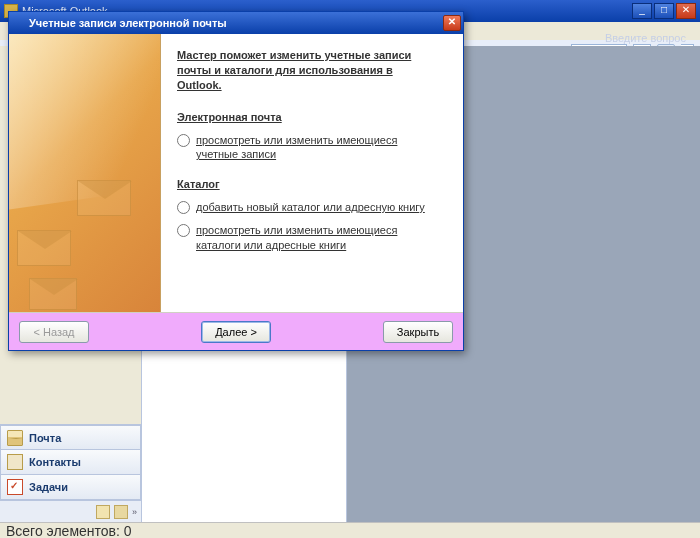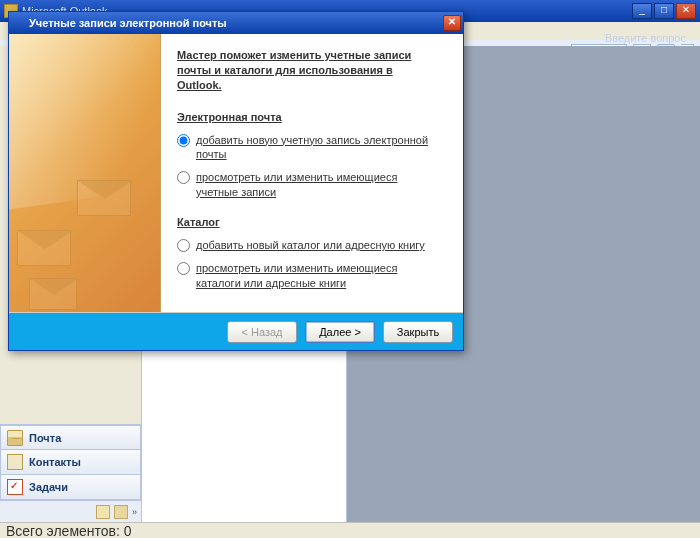--- a/index.html
+++ b/index.html
@@ -64,21 +64,21 @@
   .dlg-graphic .seam{position:absolute;right:0;top:0;width:1px;height:100%;background:#c8a060;}
 
   .dlg-content { flex:1; padding:14px 32px 10px 16px; color:#333;text-decoration:underline; }
   .intro { font-weight:bold; font-size:11px; margin-bottom:18px; line-height:1.35; }
   .section-head { font-weight:bold; font-size:11px; margin-bottom:10px; }
   .radio-row { display:flex; align-items:flex-start; gap:6px; margin-bottom:8px; font-size:11px; }
   .radio-row input { margin-top:1px; }
   .radio-row label { line-height:1.35; }
   .section2 { margin-top:16px; }
 
-  .dlg-footer { position:absolute; left:0; right:0; bottom:0; height:38px; background:#0ea5e9; border-top:1px solid #d0d0c4; display:flex; align-items:center; justify-content:flex-end; padding:4px 10px; gap:8px; }
+  .dlg-footer { position:absolute; left:0; right:0; bottom:0; height:38px; background:#f0abfc; border-top:1px solid #d0d0c4; display:flex; align-items:center; justify-content:space-between; padding:4px 10px; gap:8px; }
   .btn { min-width:70px; height:22px; background:linear-gradient(to bottom,#fff,#e6e6de); border:1px solid #8a9aaa; border-radius:3px; font-size:11px; padding:0 10px; cursor:pointer; }
   .btn:disabled { color:#9a9a9a; cursor:default; }
   .btn.default { border:1px solid #4a78c8; box-shadow:0 0 0 1px #9cb8e8 inset; }
 </style>
 </head>
 <body>
 
 <div class="app-window">
 
   <div class="app-titlebar">
@@ -146,24 +146,20 @@
         <div class="env e1"></div>
         <div class="env e2"></div>
         <div class="env e3"></div>
         <div class="seam"></div>
       </div>
       <div class="dlg-content">
         <div class="intro">Мастер поможет изменить учетные записи почты и каталоги для использования в Outlook.</div>
 
         <div class="section-head">Электронная почта</div>
         <div class="radio-row">
-          <input type="radio" name="opt" checked="" style="">
-          <label>добавить новую учетную запись электронной почты</label>
-        </div>
-        <div class="radio-row">
           <input type="radio" name="opt" style="">
           <label>просмотреть или изменить имеющиеся учетные записи</label>
         </div>
 
         <div class="section-head section2">Каталог</div>
         <div class="radio-row">
           <input type="radio" name="opt" style="">
           <label>добавить новый каталог или адресную книгу</label>
         </div>
         <div class="radio-row">

